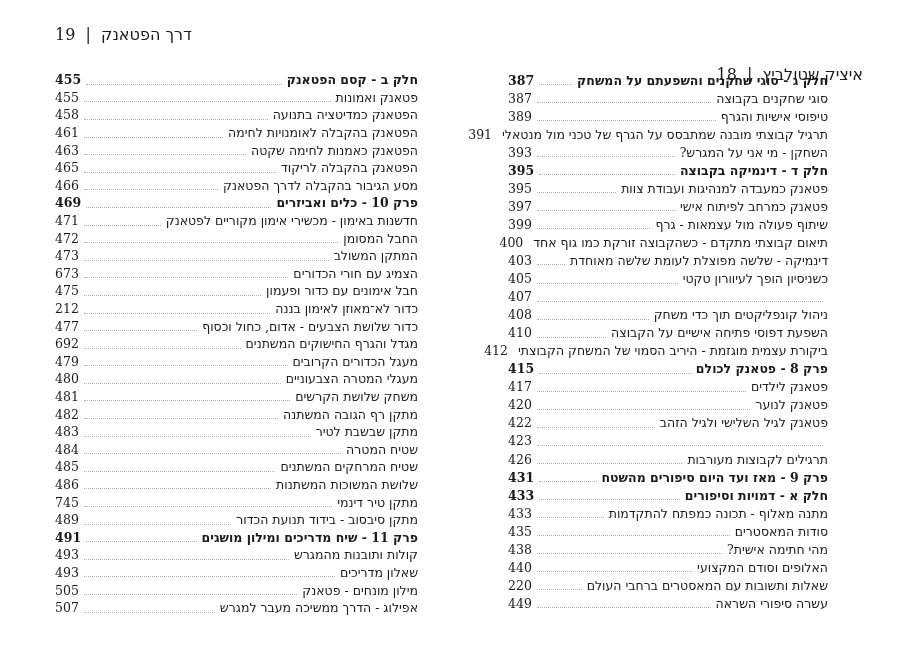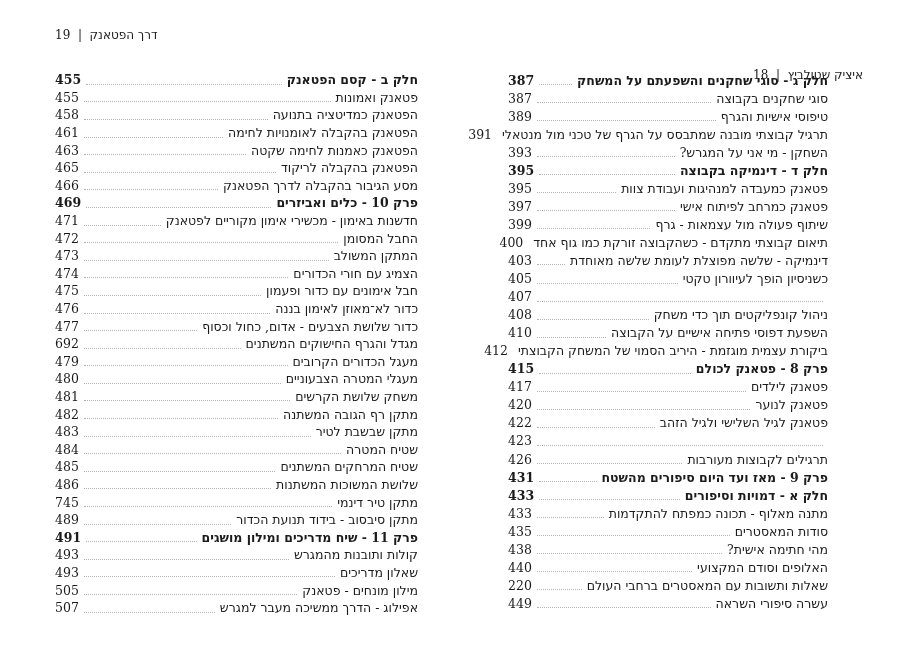--- a/index.html
+++ b/index.html
@@ -7,21 +7,21 @@
     position:relative;
     width:907px;height:666px;
     background:#ffffff;
     overflow:hidden;
     font-family:"DejaVu Serif","DejaVu Sans",serif;
     color:#1b1b1b;
     direction:rtl;
   }
   .hdr{
     position:absolute;top:28px;
-    font-size:12px;line-height:14px;
+    font-size:16px;line-height:14px;
     white-space:nowrap;
     color:#1b1b1b;
   }
   #hdr-left{left:55px;}
   #hdr-right{right:44px;margin-top:40px;}
   .sep{white-space:pre;}
   .col{
     position:absolute;top:71px;
     display:flex;flex-direction:column;
   }
@@ -260,31 +260,31 @@
     <span class="n">472</span>
   </div>
       <div class="row">
     <span class="t">המתקן המשולב</span>
     <span class="leader"></span>
     <span class="n">473</span>
   </div>
       <div class="row">
     <span class="t">הצמיג עם חורי הכדורים</span>
     <span class="leader"></span>
-    <span class="n">474</span>
+    <span class="n">673</span>
   </div>
       <div class="row">
     <span class="t">חבל אימונים עם כדור ופעמון</span>
     <span class="leader"></span>
     <span class="n">475</span>
   </div>
       <div class="row">
     <span class="t">כדור לא־מאוזן לאימון בננה</span>
     <span class="leader"></span>
-    <span class="n">476</span>
+    <span class="n">212</span>
   </div>
       <div class="row">
     <span class="t">כדור שלושת הצבעים - אדום, כחול וכסוף</span>
     <span class="leader"></span>
     <span class="n">477</span>
   </div>
       <div class="row">
     <span class="t">מגדל והגרף החישוקים המשתנים</span>
     <span class="leader"></span>
     <span class="n">692</span>

